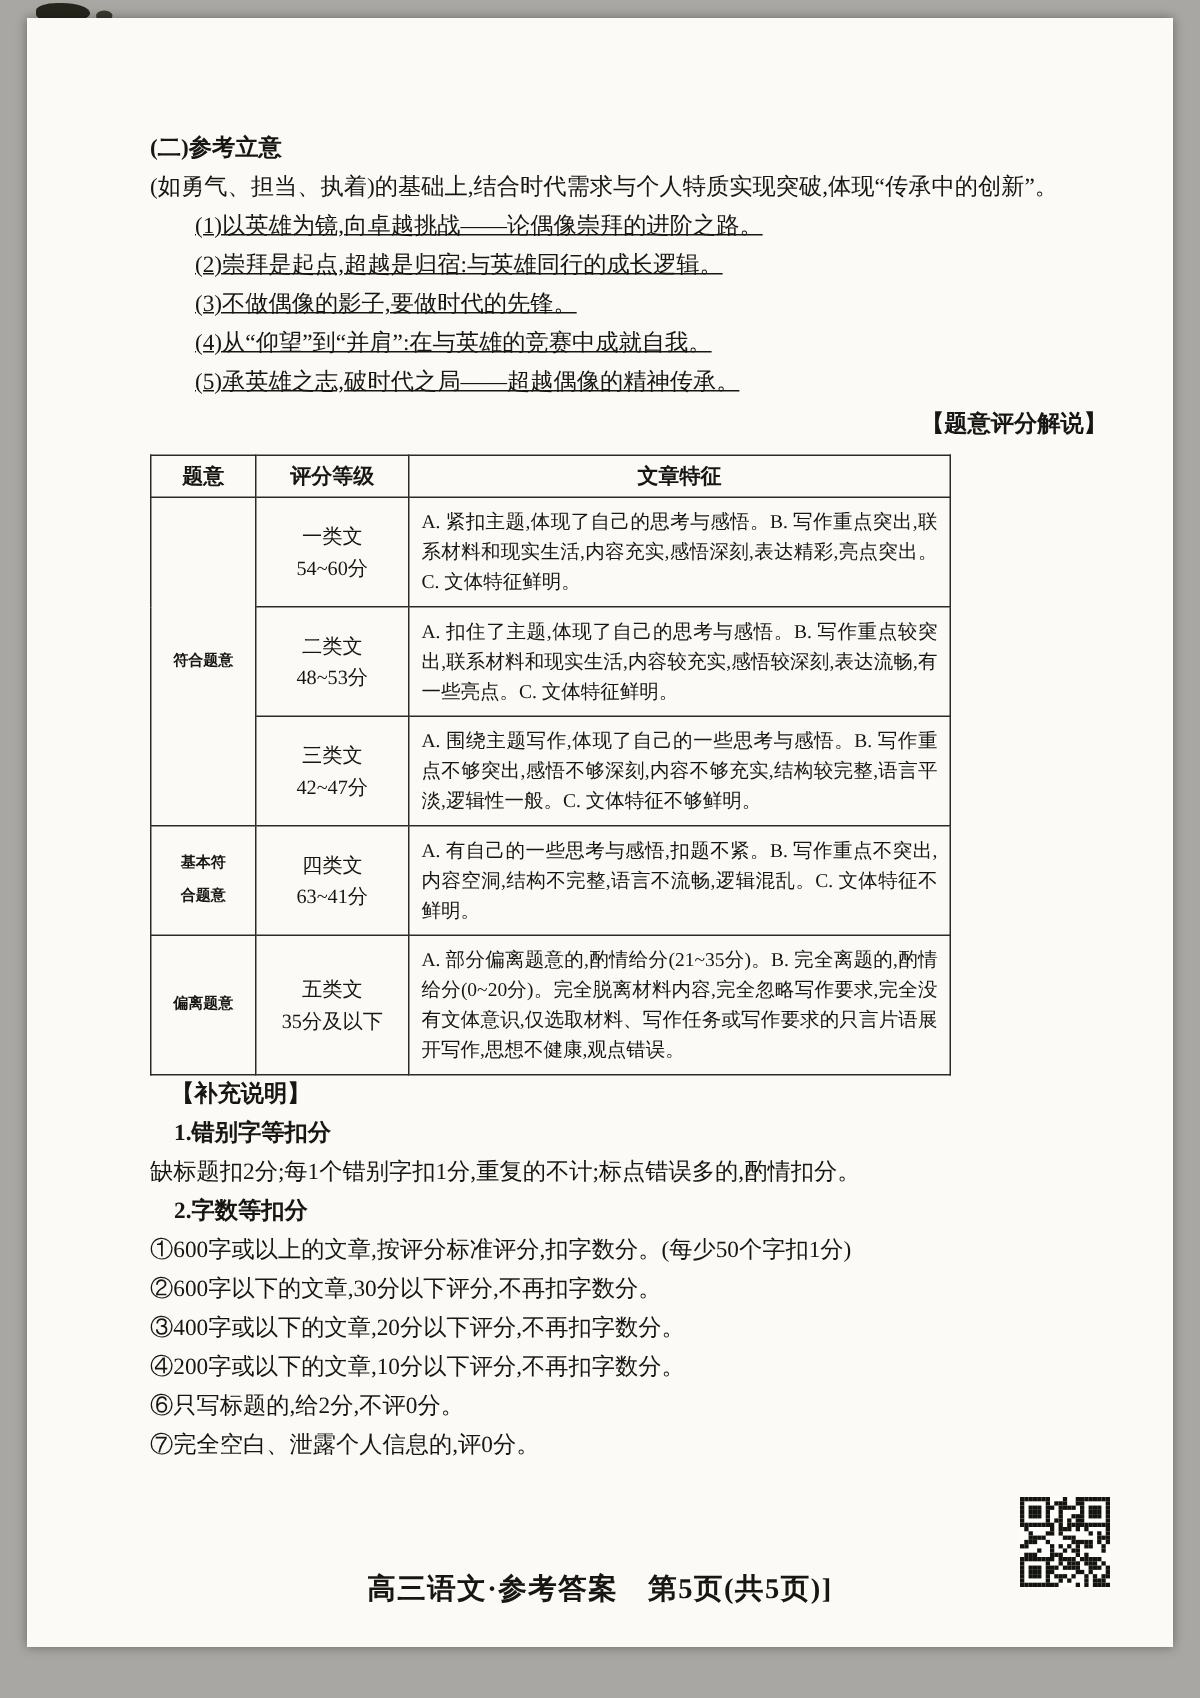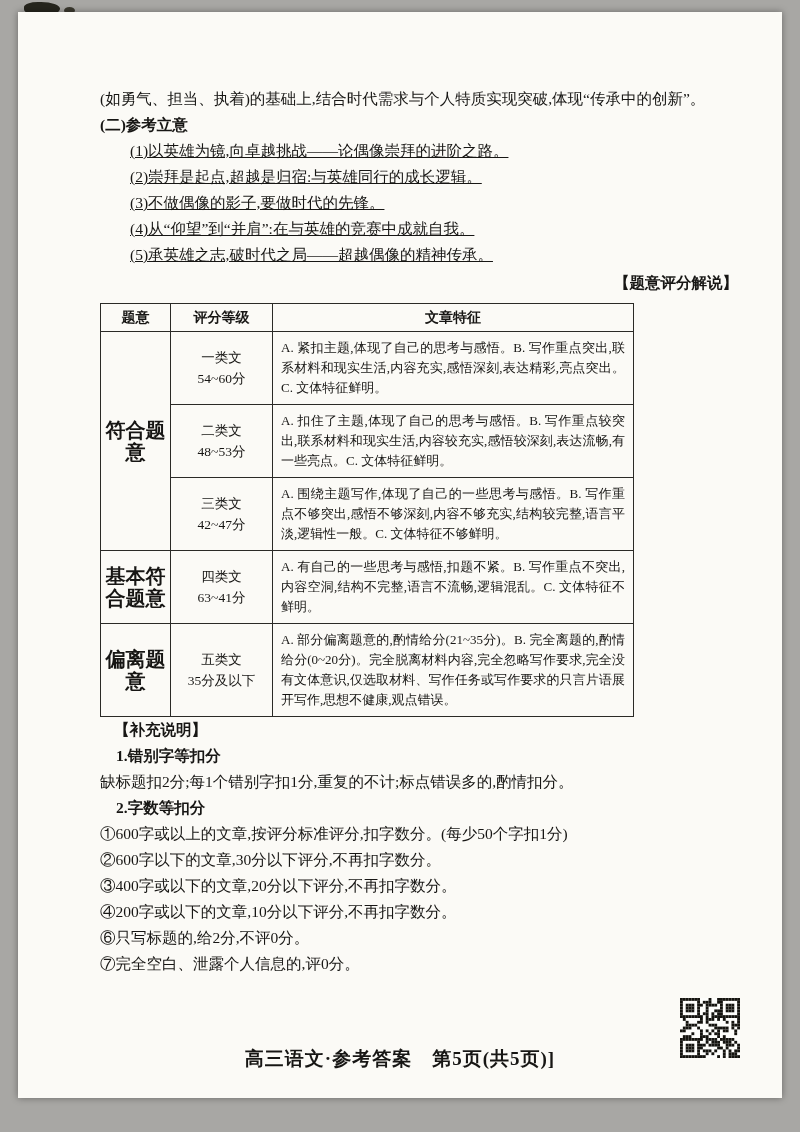--- a/index.html
+++ b/index.html
@@ -31,21 +31,21 @@
   }
   .score-table th,.score-table td{
     border:1.4px solid #2b2a26;
   }
   .score-table th{
     font-size:14px;font-weight:700;height:25px;text-align:center;padding:1px 2px;
   }
   col.c-topic{width:70px;}
   col.c-grade{width:102px;}
   td.topic{
-    text-align:center;font-size:20px;font-weight:700;
+    text-align:center;font-size:10px;font-weight:700;
     white-space:pre-line;line-height:22px;padding:2px;
   }
   td.grade{text-align:center;font-size:13.5px;line-height:21px;padding:4px 2px;}
   td.feature{
     font-size:13px;line-height:20px;padding:6px 8px;text-align:justify;
   }
   .supp p{margin:0;}
   .qr{
     position:absolute;right:42px;bottom:40px;width:60px;height:60px;
     background:#fdfdfb;
@@ -58,22 +58,22 @@
 </style>
 </head>
 <body>
 
 <div class="photo">
   <div class="speck s1"></div>
   <div class="speck s2"></div>
 
   <div class="page">
 
+    <p class="bl bold">(二)参考立意</p>
     <p class="bl">(如勇气、担当、执着)的基础上,结合时代需求与个人特质实现突破,体现“传承中的创新”。</p>
-    <p class="bl bold">(二)参考立意</p>
 
     <p class="bl idea">(1)以英雄为镜,向卓越挑战——论偶像崇拜的进阶之路。</p>
     <p class="bl idea">(2)崇拜是起点,超越是归宿:与英雄同行的成长逻辑。</p>
     <p class="bl idea">(3)不做偶像的影子,要做时代的先锋。</p>
     <p class="bl idea">(4)从“仰望”到“并肩”:在与英雄的竞赛中成就自我。</p>
     <p class="bl idea">(5)承英雄之志,破时代之局——超越偶像的精神传承。</p>
 
     <p class="bl bold tbl-title">【题意评分解说】</p>
 
     <table class="score-table">

